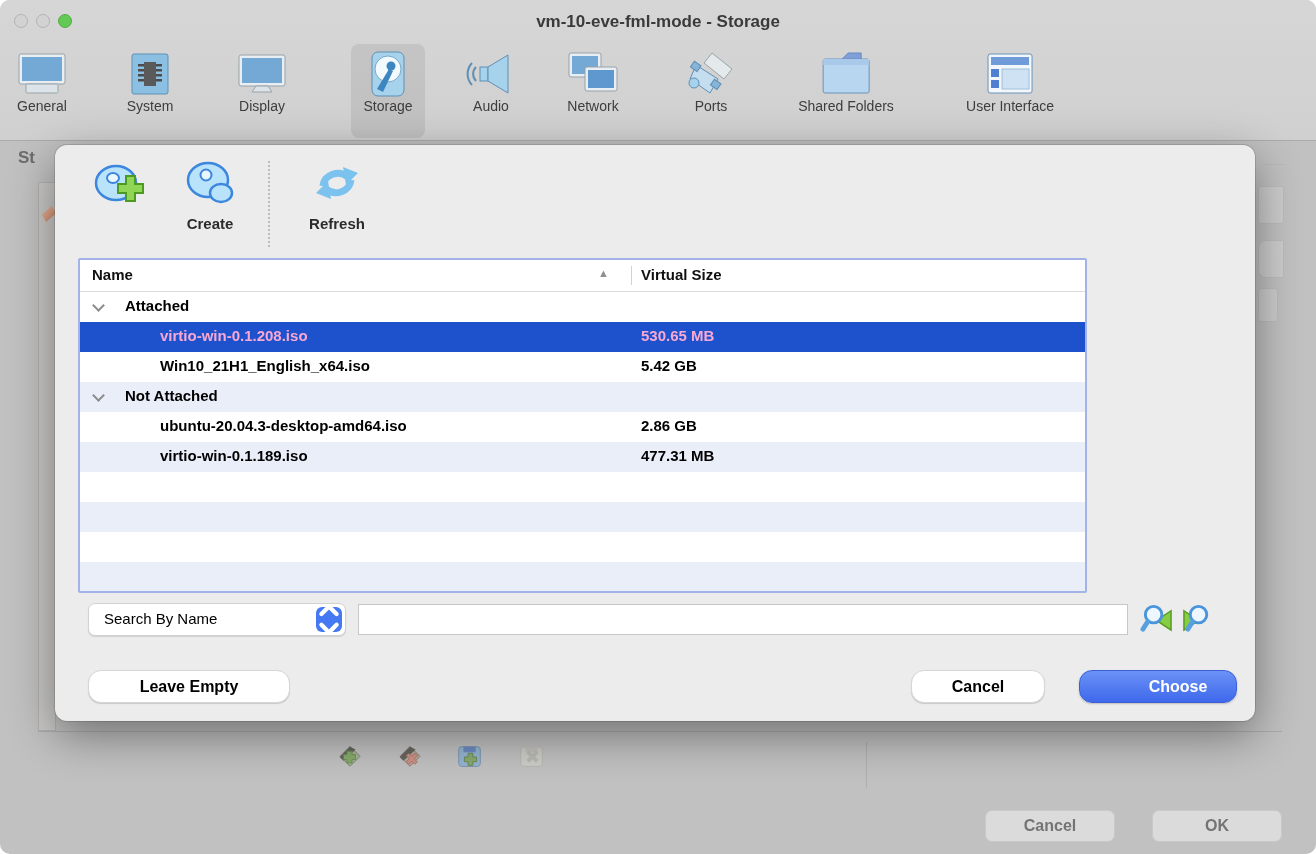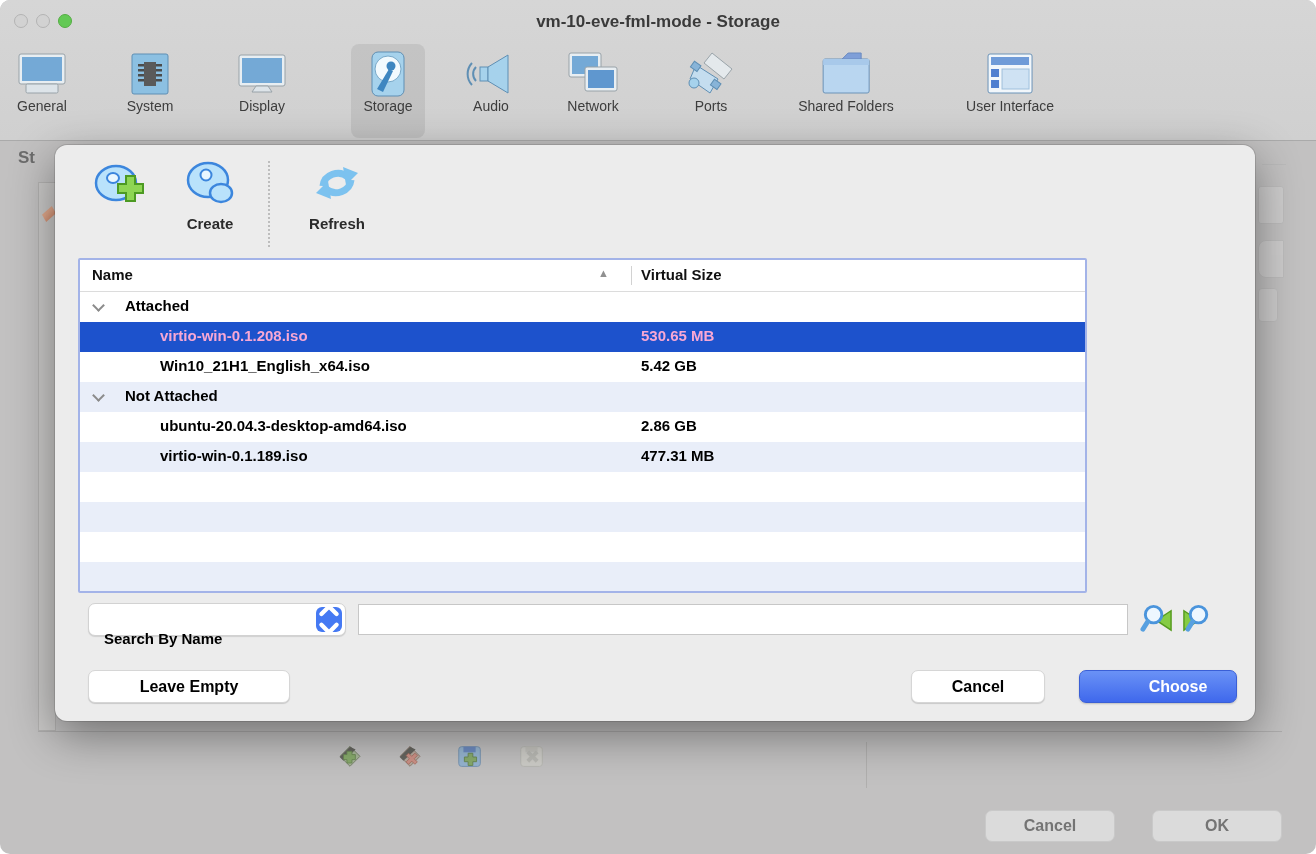--- a/index.html
+++ b/index.html
@@ -92,33 +92,33 @@
                 border-right:2px solid #8b8b8b;border-bottom:2px solid #8b8b8b;
                 transform:rotate(45deg);}
   .gname{position:absolute;left:45px;top:5px;}
   .iname{position:absolute;left:80px;top:5px;}
   .rsize{position:absolute;left:561px;top:5px;}
 
   
   .popup{position:absolute;left:33px;top:458px;width:258px;height:33px;background:#fff;
          border:1px solid #d2d2d2;border-radius:7px;box-sizing:border-box;
          box-shadow:0 1px 1px rgba(0,0,0,.12);cursor:default;}
-  .popup-label{position:absolute;left:15px;top:6px;font-size:15px;font-weight:700;color:#000;margin-top:20px;}
+  .popup-label{position:absolute;left:15px;top:6px;font-size:15px;font-weight:400;color:#000;}
   .popup-btn{position:absolute;right:3px;top:3px;width:26px;height:25px;border-radius:6px;
              background:var(--accent-blue,#4579f3);display:flex;align-items:center;justify-content:center;}
   .search-input{position:absolute;left:303px;top:459px;width:770px;height:31px;background:#fff;
                 border:1px solid #c7c7c7;box-sizing:border-box;font:15px "Liberation Sans",sans-serif;
                 padding:0 8px;outline:none;}
   .snav{position:absolute;top:458px;width:33px;height:33px;background:transparent;border:none;padding:0;cursor:default;}
   .snav svg{width:100%;height:100%;}
   .snav-prev{left:1085px;}
   .snav-next{left:1127px;}
 
   
-  .d-btn{position:absolute;top:525px;height:33px;border-radius:7px;box-sizing:border-box;
+  .d-btn{position:absolute;top:525px;height:33px;border-radius:13px;box-sizing:border-box;
          font-size:16px;font-weight:700;display:flex;align-items:center;justify-content:center;cursor:default;}
   .d-white{background:#fff;border:1px solid #d6d6d6;box-shadow:0 1px 1px rgba(0,0,0,.15);color:#000;}
   .d-leave{left:33px;width:202px;}
   .d-cancel{left:856px;width:134px;}
   .d-choose{left:1024px;width:158px;color:#fff;
             background:linear-gradient(var(--choose-top,#6a92f6),var(--choose-bottom,#3f68ec));
             border:1px solid #3a5fd6;box-shadow:0 1px 2px rgba(0,0,0,.2);padding-left:40px;}
 </style>
 </head>
 <body>

